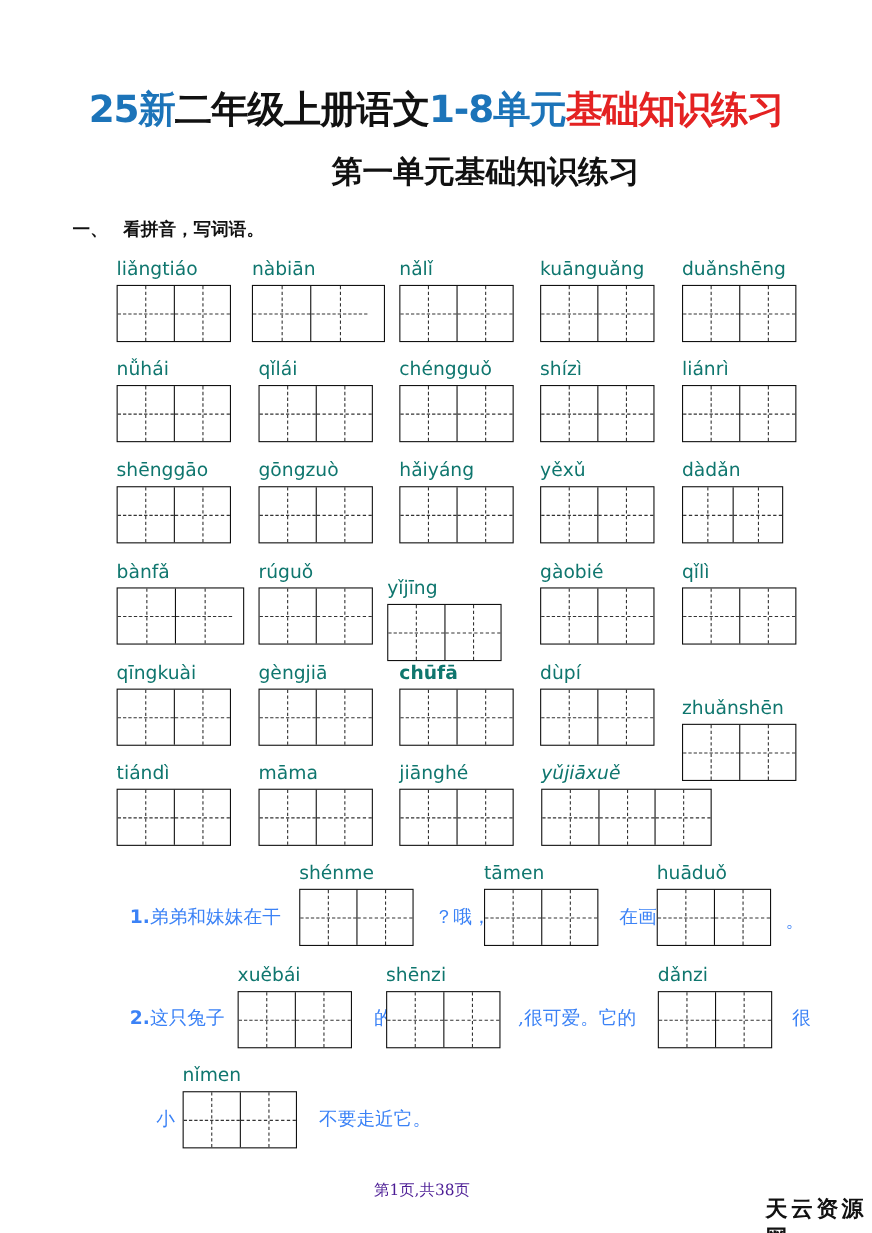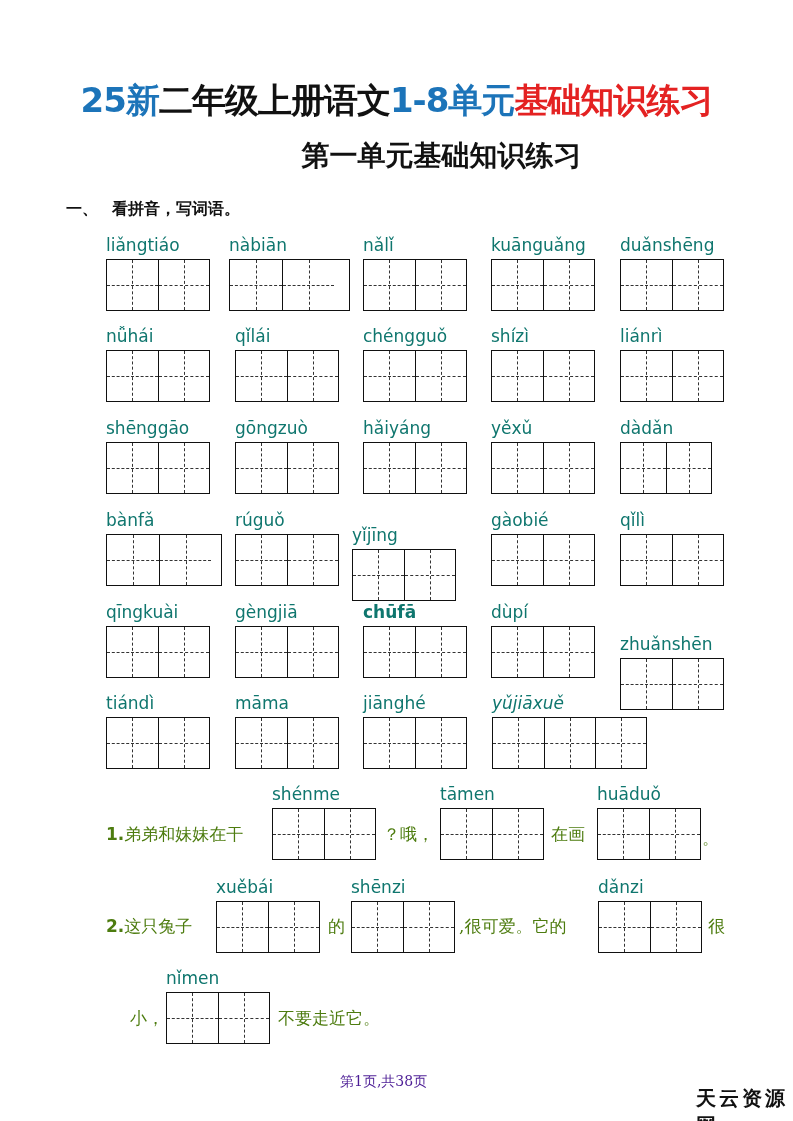--- a/index.html
+++ b/index.html
@@ -29,21 +29,21 @@
   .cell { width: 52px; height: 100%; box-sizing: border-box; position: relative; }
   .cell + .cell { border-left: 1.5px solid #111; }
   .cell::before { content: ""; position: absolute; left: 50%; top: 0; bottom: 0;
                   border-left: 1.2px dashed #333; }
   .cell::after { content: ""; position: absolute; top: 50%; left: 0; right: 0;
                  border-top: 1.2px dashed #333; }
 
   .word { position: absolute; }
   .word .pinyin { position: absolute; left: 0; right: 0; top: -24px; }
 
-  .sent-text { font-family: "DejaVu Serif", serif; font-size: 17px; line-height: 22px; color: #4d7c0f; white-space: nowrap; }
+  .sent-text { font-family: "DejaVu Serif", serif; font-size: 17px; line-height: 22px; color: #3b82f6; white-space: nowrap; margin-left: 12px; }
   .sent-num { font-family: "DejaVu Sans", sans-serif; font-weight: bold; }
 
   .footer { left: 340px; top: 1073px; font-family: "DejaVu Serif", serif; font-size: 14px; color: #4c1d95; }
   .watermark { left: 696px; top: 1085px; font-family: "DejaVu Sans", sans-serif; font-size: 20px;
                font-weight: bold; letter-spacing: 3px; color: #111; }
 </style>
 </head>
 <body>
 
 <div class="abs title">

